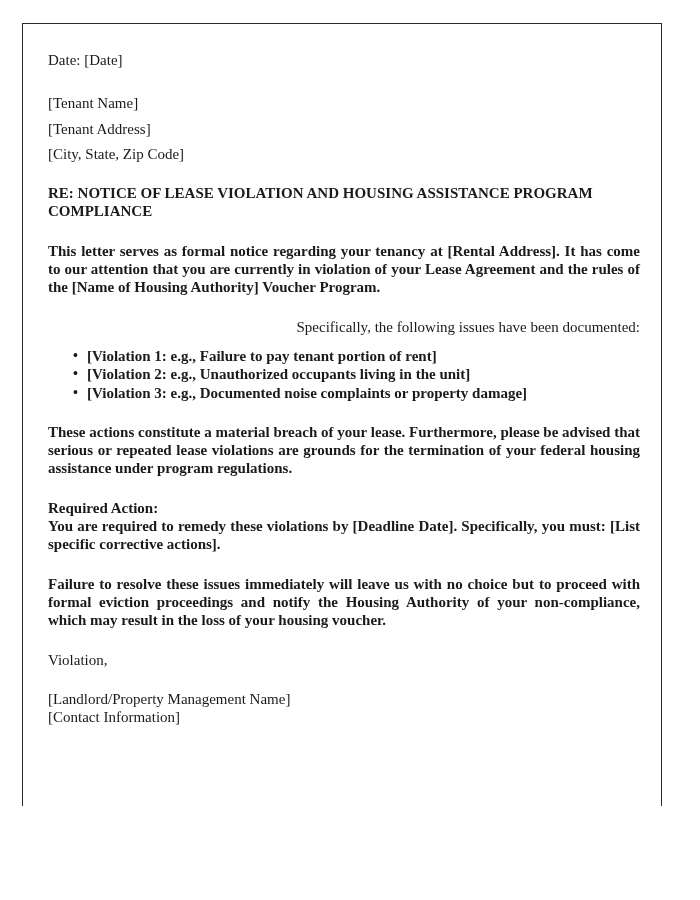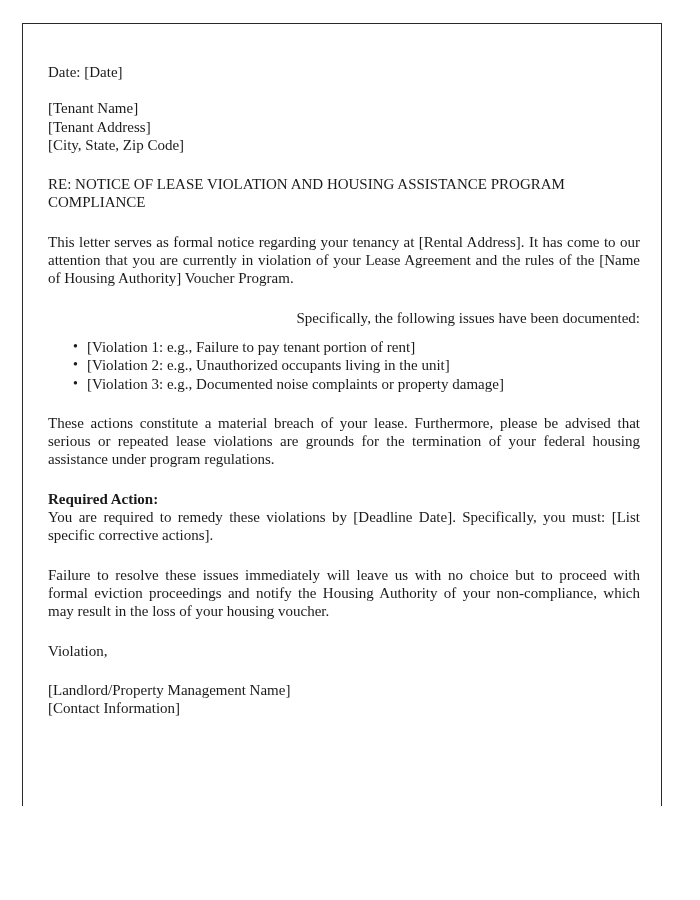--- a/index.html
+++ b/index.html
@@ -29,61 +29,63 @@
     border-right: 1.4px solid #2a2a2a;
     border-top: 1.4px solid #2a2a2a;
     border-bottom: none;
     background: #ffffff;
     overflow: hidden;
   }
 
   #letter-body {
     position: absolute;
     left: 25px;
-    top: 12px;
+    top: 0px;
     width: 592px;
     font-size: 15px;
     line-height: 18.3px;
   }
 
   
   .blk { margin: 0; }
 
   .date-line { padding-top: 27px; }
 
   .addr-block { padding-top: 18px; }
-  .addr-block .ln { display: block; white-space: pre; }
+  .addr-block .ln { display: block; white-space: pre; margin-top: 7px; }
 
   .subject {
     padding-top: 21px;
-    font-weight: normal;
+    font-weight: bold;
     text-align: left;
   }
 
   .salutation { padding-top: 21px; }
 
   .para {
     padding-top: 21px;
     text-align: justify;
     text-justify: inter-word;
+    font-weight: bold;
   }
 
   .lead-in { padding-top: 21px; text-align: right; }
 
   ul.violations {
     margin: 0;
     padding: 11px 0 0 0;
     list-style: none;
   }
   ul.violations li {
     position: relative;
     padding-left: 39px;
     line-height: 18.3px;
     text-align: left;
     white-space: nowrap;
+    font-weight: bold;
   }
   ul.violations li::before {
     content: "\2022";
     position: absolute;
     left: 25px;
     top: 0;
     font-size: 14px;
     line-height: 18.3px;
   }
 

